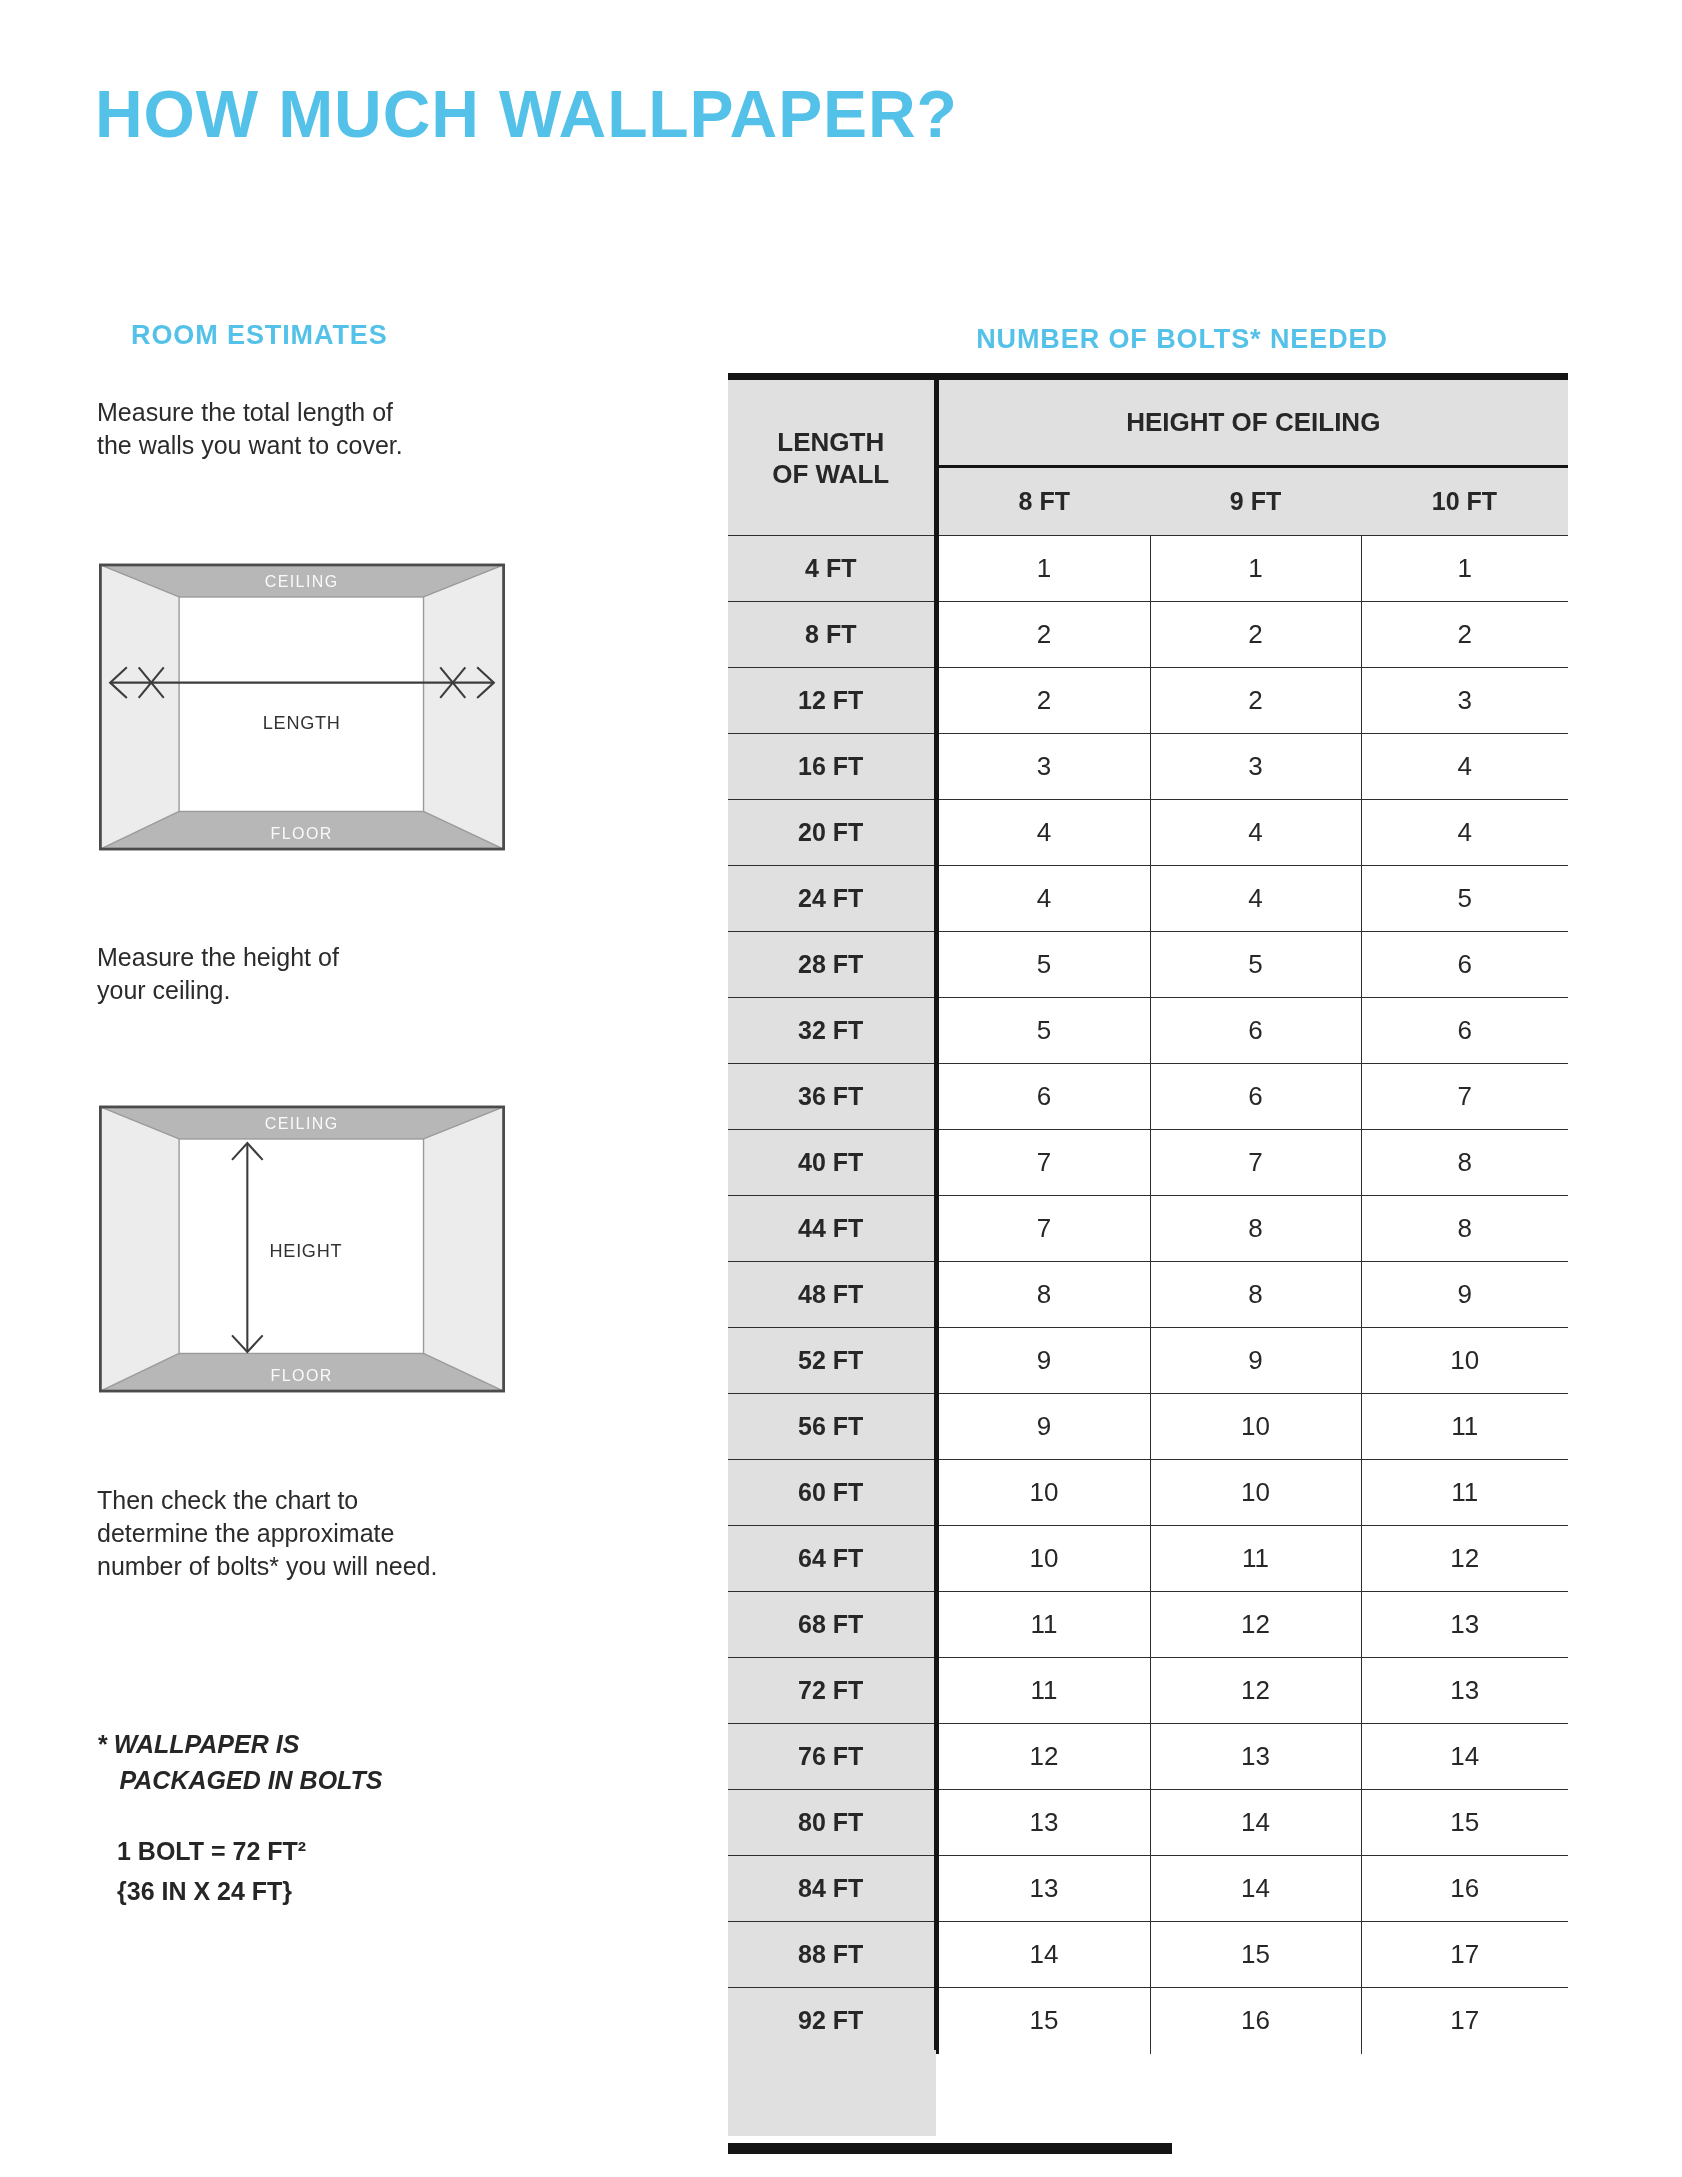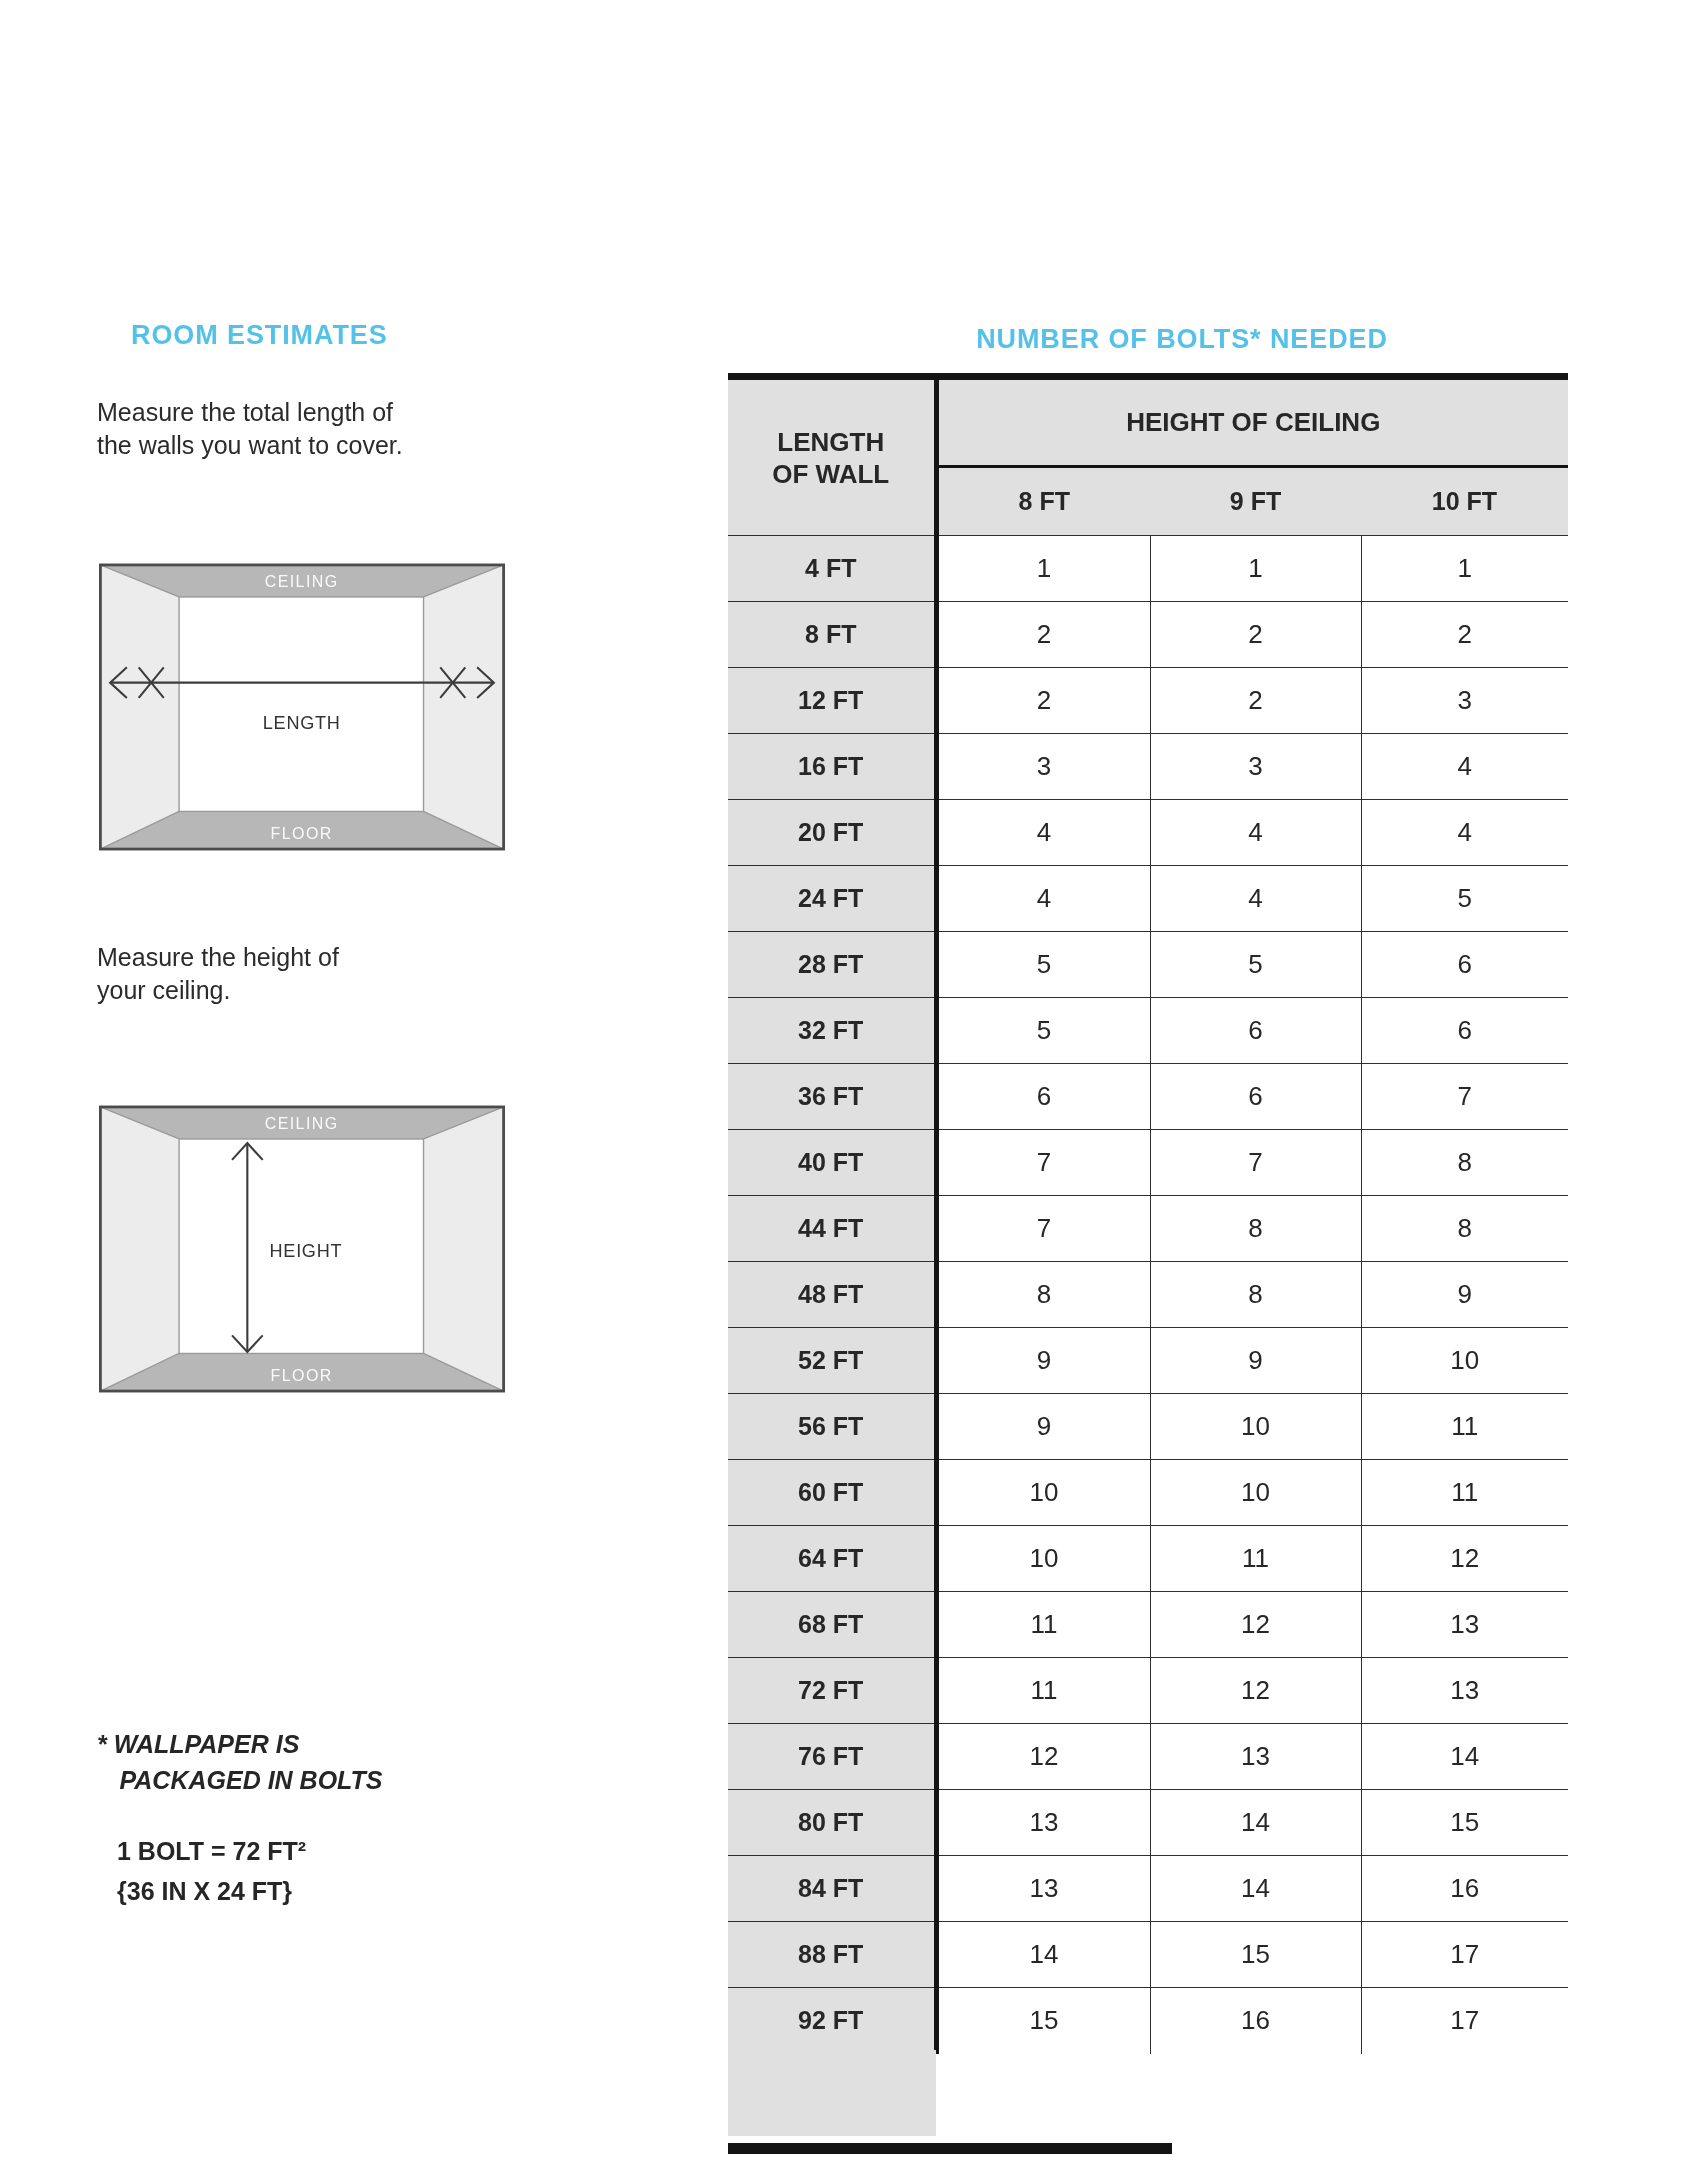--- a/index.html
+++ b/index.html
@@ -163,20 +163,21 @@
     width: 444px;
     height: 11.2px;
     background: #141414;
   }
 </style>
 </head>
 <body>
 
 <div class="page">
 
+  <h1 class="page-title">HOW MUCH WALLPAPER?</h1>
 
   <h2 class="section-heading room-estimates-heading">ROOM ESTIMATES</h2>
 
   <p class="step step1">Measure the total length of
 the walls you want to cover.</p>
 
   <div class="diagram d1">
     <svg viewBox="0 0 583 412">
       <polygon points="2,2 581,2 466,48 115,48" fill="#b7b7b7"></polygon>
       <polygon points="2,410 581,410 466,356 115,356" fill="#b7b7b7"></polygon>
@@ -222,20 +223,23 @@
         <line x1="213" y1="54" x2="213" y2="354"></line>
         <polyline points="191,78 213,54 235,78"></polyline>
         <polyline points="191,330 213,354 235,330"></polyline>
       </g>
       <text class="band-label" x="291" y="34" text-anchor="middle">CEILING</text>
       <text class="band-label" x="291" y="395" text-anchor="middle">FLOOR</text>
       <text class="measure-label" x="245" y="218" text-anchor="start">HEIGHT</text>
     </svg>
   </div>
 
+  <p class="step step3">Then check the chart to
+determine the approximate
+number of bolts* you will need.</p>
 
   <div class="footnote">
     <div>* WALLPAPER IS</div>
     <div class="indent">PACKAGED IN BOLTS</div>
   </div>
 
   <div class="bolt-spec">
     <div>1 BOLT = 72 FT²</div>
     <div>{36 IN X 24 FT}</div>
   </div>

